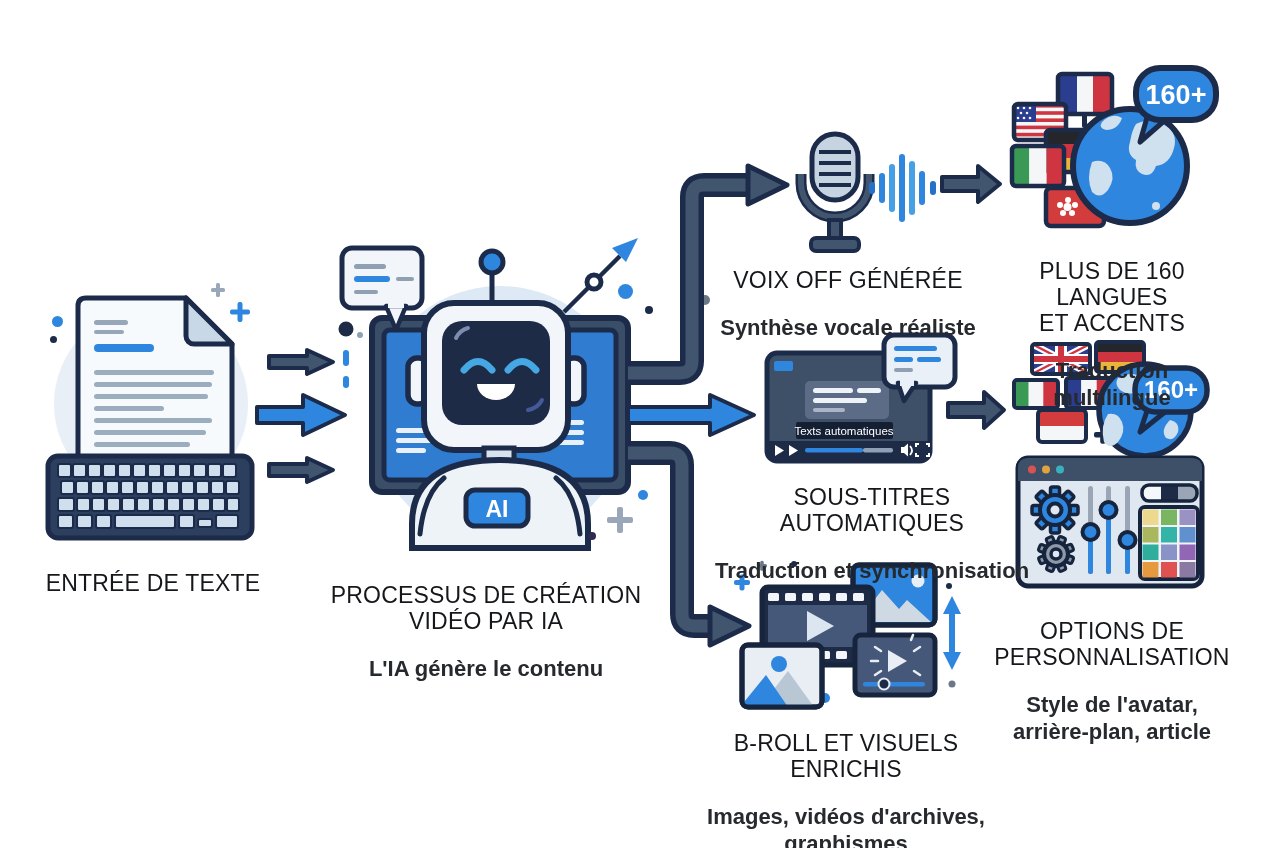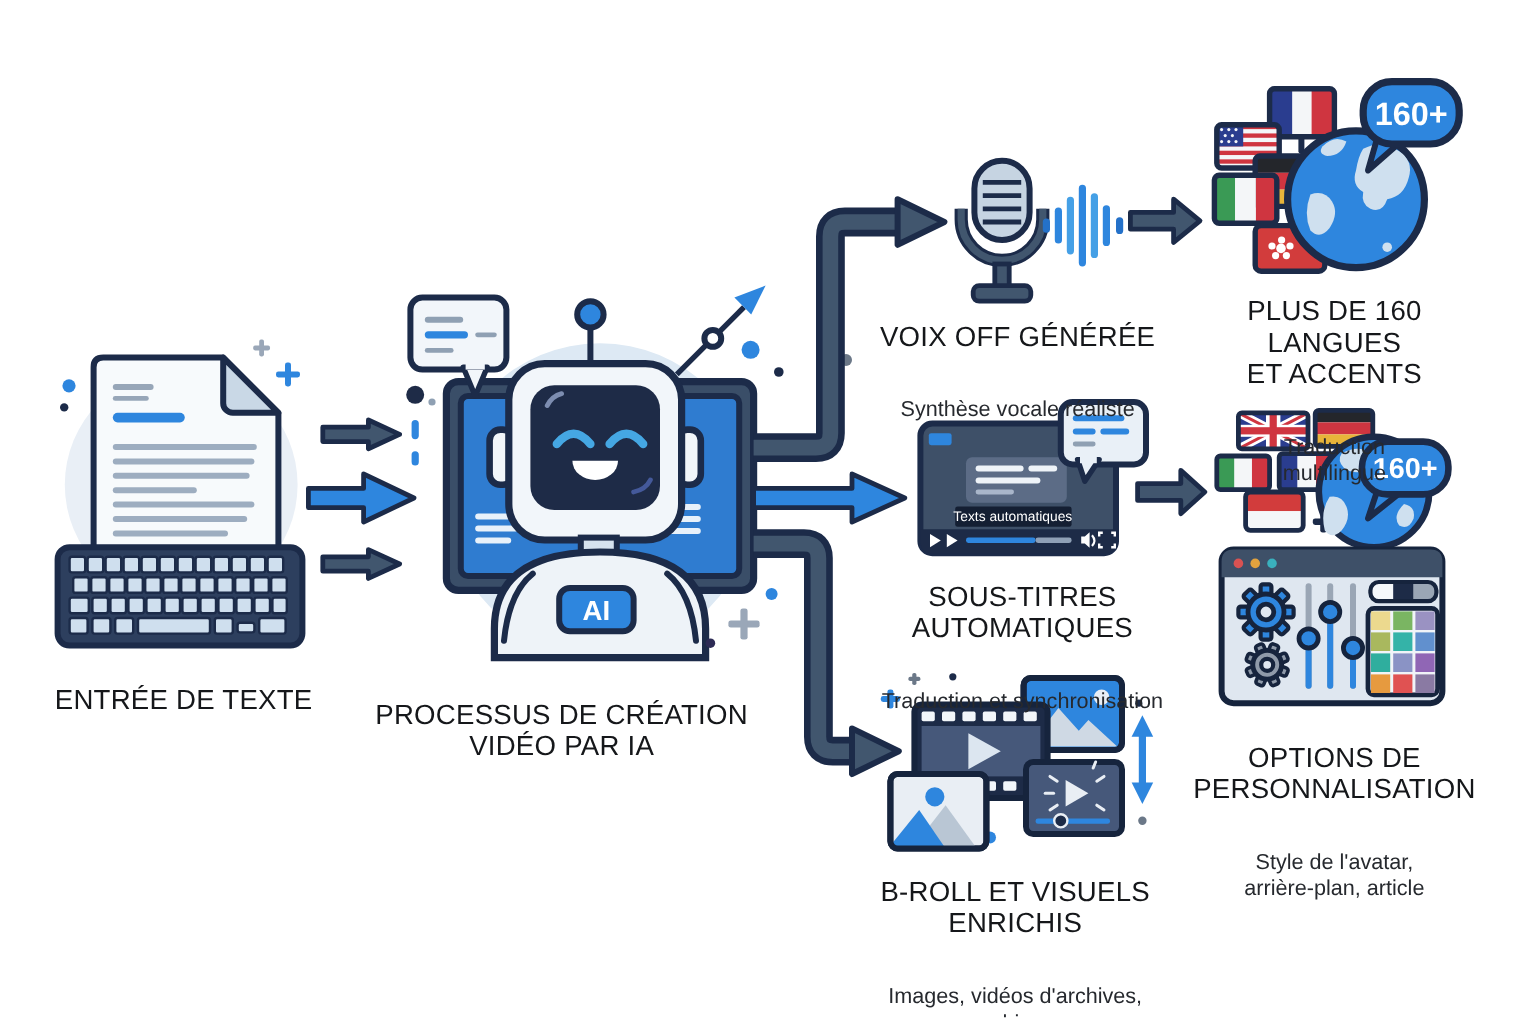--- a/index.html
+++ b/index.html
@@ -5,21 +5,21 @@
   :root{
     --accent-blue:#2e86de; --outline-navy:#1c2b49; --slate:#41566e;
     --title-text:#15171a; --subtitle-text:#26292e; --page-bg:#ffffff;
   }
   *{margin:0;padding:0;box-sizing:border-box;}
   body{background:var(--page-bg);font-family:"Liberation Sans",sans-serif;}
   .canvas{position:relative;width:1264px;height:848px;background:var(--page-bg);overflow:hidden;}
   .abs{position:absolute;}
   .label{position:absolute;text-align:center;transform:translateX(-50%);white-space:pre-line;}
   .node-title{font-weight:normal;font-size:23px;line-height:1.13;color:var(--title-text);letter-spacing:.2px;}
-  .node-sub{font-size:18px;line-height:1.22;color:var(--subtitle-text);margin-top:20px;}
+  .node-sub{font-size:22px;line-height:1.22;color:var(--subtitle-text);margin-top:4px;font-weight:bold;}
   .dot{position:absolute;border-radius:50%;}
   svg{display:block;overflow:visible;}
   svg text{font-family:"Liberation Sans",sans-serif;}
 </style>
 </head>
 <body>
 
 <div class="canvas">
 
   <svg class="abs" style="left:46px;top:286px" width="210" height="256" viewBox="0 0 210 256">
@@ -521,34 +521,35 @@
     <g>
       <line x1="222" y1="62" x2="222" y2="104" stroke="#2e86de" stroke-width="6"></line>
       <polygon points="222,46 213,64 231,64" fill="#2e86de"></polygon>
       <polygon points="222,120 213,102 231,102" fill="#2e86de"></polygon>
     </g>
   </svg>
 
   <div class="label" style="left:153px;top:552px">
     <div class="node-title">ENTRÉE DE TEXTE</div>
   </div>
-  <div class="label" style="left:468px;top:564px">
+  <div class="label" style="left:486px;top:564px">
     <div class="node-title">PROCESSUS DE CRÉATION
 VIDÉO PAR IA</div>
+    <div class="node-sub">L'IA génère le contenu</div>
   </div>
   <div class="label" style="left:848px;top:249px">
     <div class="node-title">VOIX OFF GÉNÉRÉE</div>
     <div class="node-sub">Synthèse vocale réaliste</div>
   </div>
-  <div class="label" style="left:1112px;top:228px">
+  <div class="label" style="left:1112px;top:240px">
     <div class="node-title">PLUS DE 160 LANGUES
 ET ACCENTS</div>
     <div class="node-sub">Traduction multilingue</div>
   </div>
-  <div class="label" style="left:852px;top:466px">
+  <div class="label" style="left:872px;top:466px">
     <div class="node-title">SOUS-TITRES
 AUTOMATIQUES</div>
     <div class="node-sub">Traduction et synchronisation</div>
   </div>
   <div class="label" style="left:1112px;top:600px">
     <div class="node-title">OPTIONS DE
 PERSONNALISATION</div>
     <div class="node-sub">Style de l'avatar,
 arrière-plan, article</div>
   </div>

